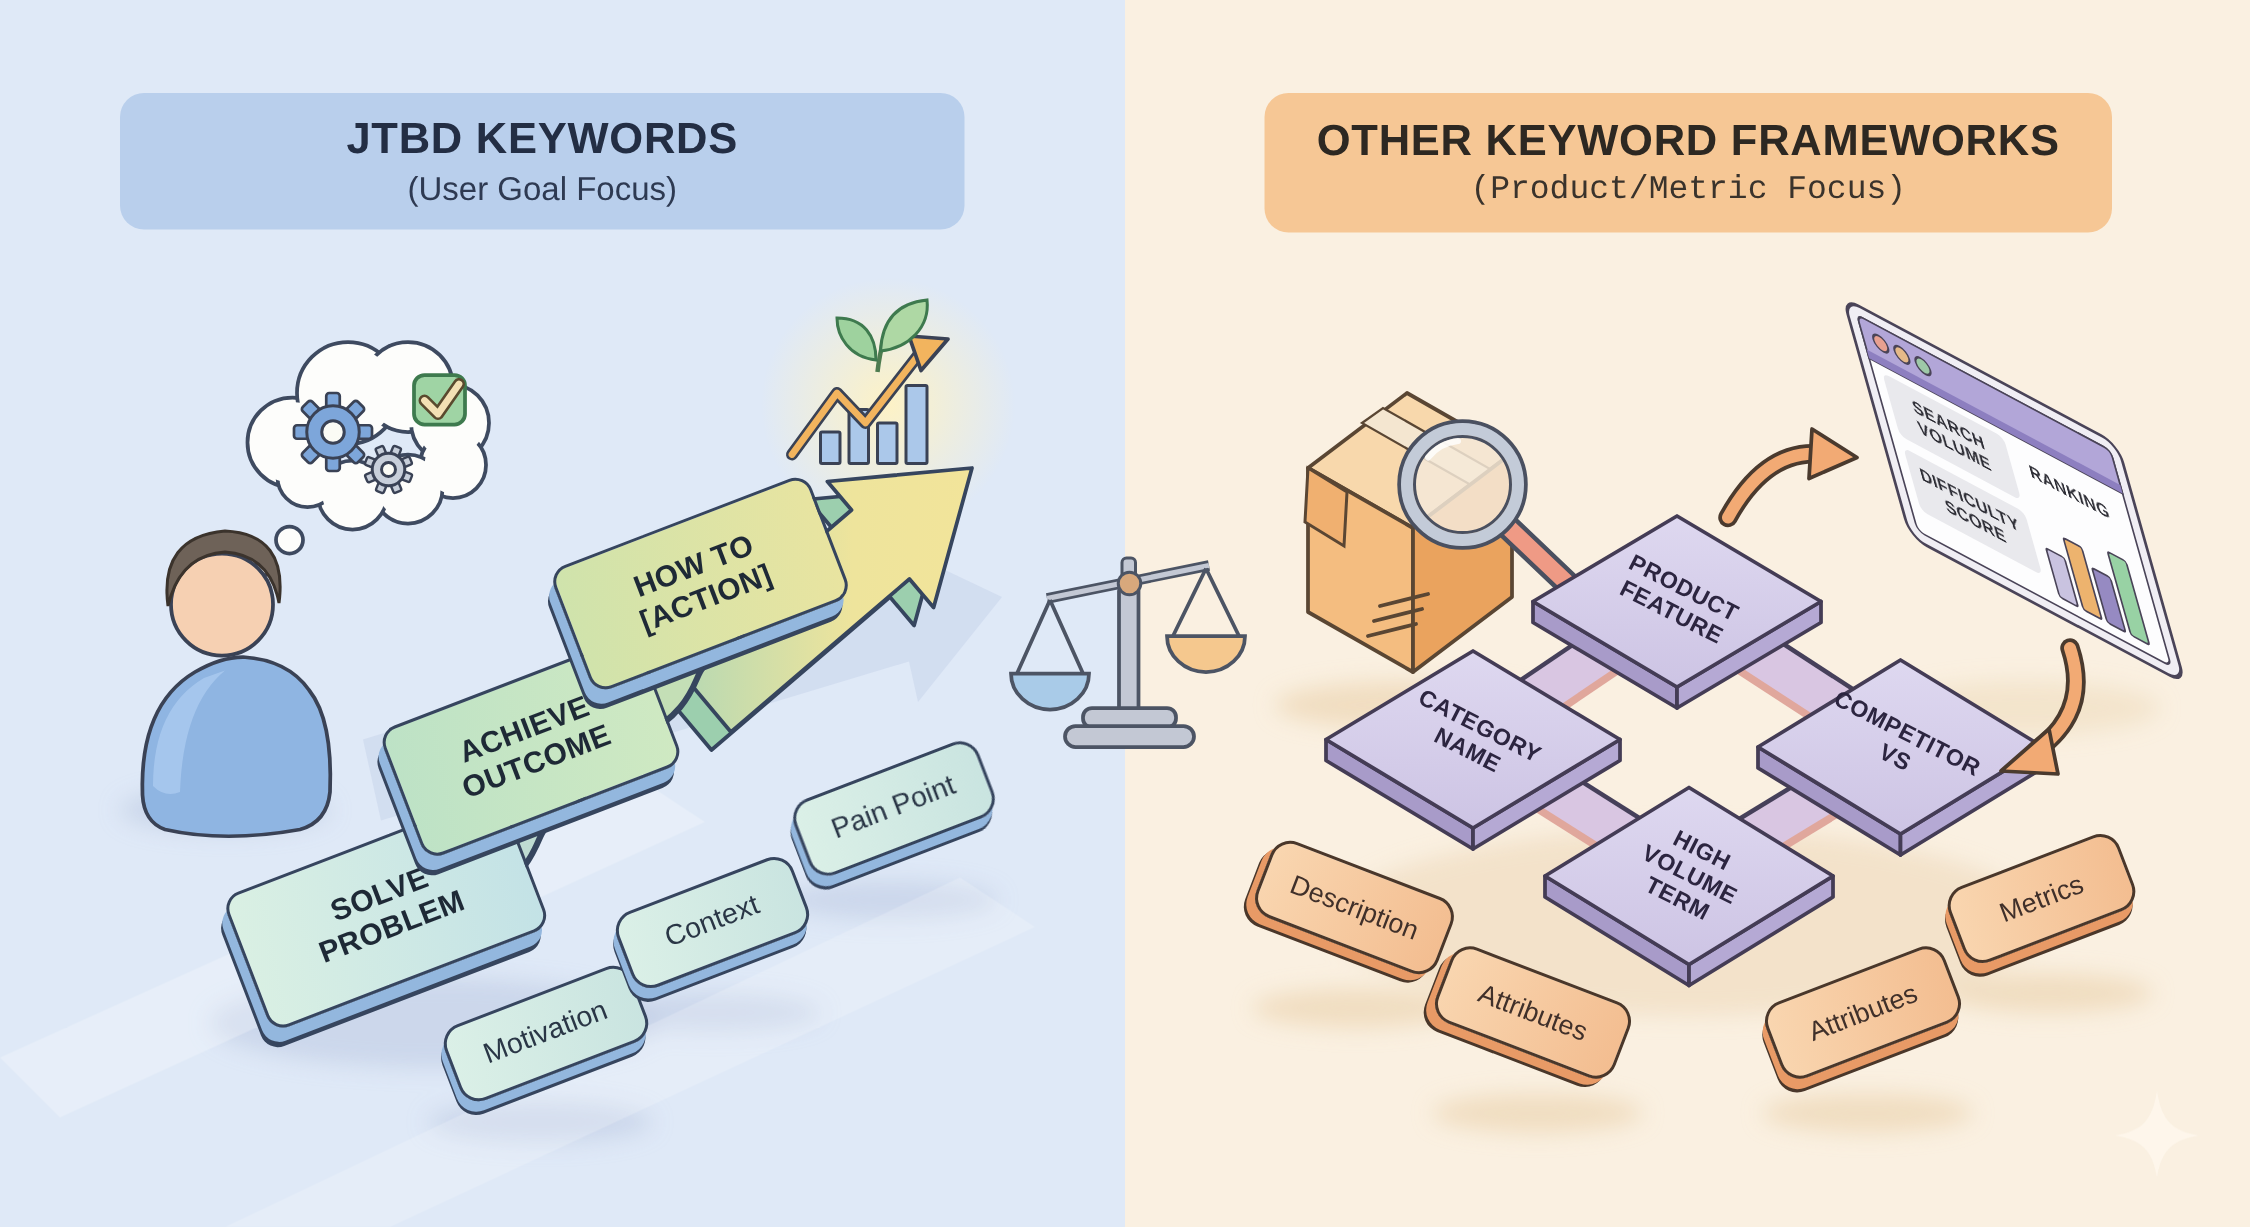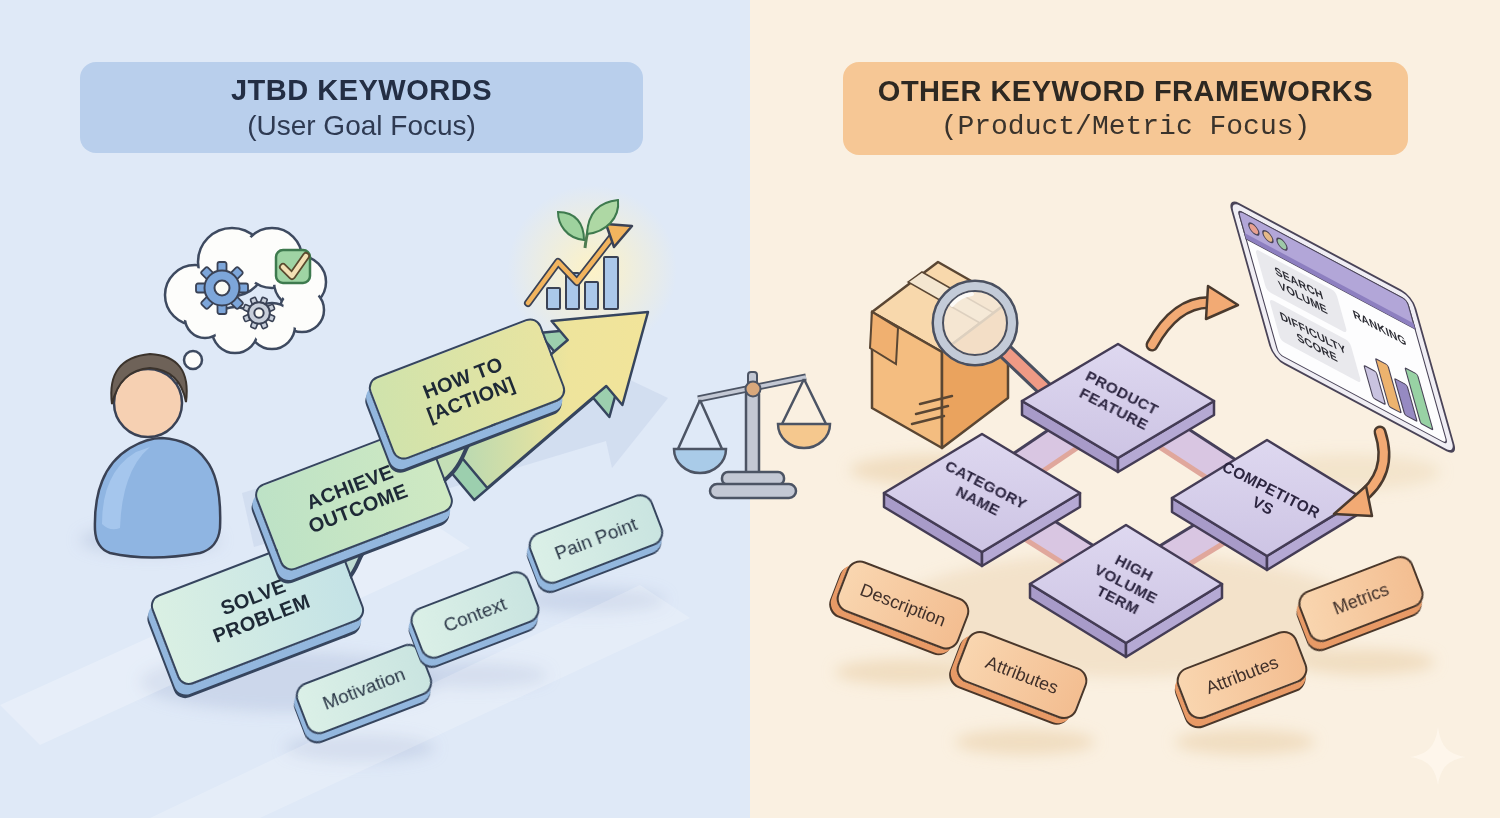--- a/index.html
+++ b/index.html
@@ -9,21 +9,21 @@
   .bg-left{left:0;width:750px;background:#dfe9f7;}
   .bg-right{left:750px;width:750px;background:#faf0e1;}
   svg.art{position:absolute;left:0;top:0;}
 
   
   .hdr{position:absolute;border-radius:16px;display:flex;flex-direction:column;
        align-items:center;justify-content:center;text-align:center;}
   .hdr-left{left:80px;top:62px;width:563px;height:91px;background:#b9cfec;}
   .hdr-right{left:843px;top:62px;width:565px;height:93px;background:#f6c795;align-items:center;}
   .hdr .t{font-size:29px;font-weight:800;letter-spacing:.5px;color:#232e44;}
-  .hdr .s{font-size:28px;font-weight:400;margin-top:3px;color:#2e3a52;}
+  .hdr .s{font-size:22px;font-weight:400;margin-top:3px;color:#2e3a52;}
   .hdr-right .t{color:#2d2822;}
   .hdr-right .s{color:#3a332c;font-family:Liberation Mono, monospace;}
 
   
   .step{position:absolute;border:2.5px solid #36455e;border-radius:12px;
         display:flex;align-items:center;justify-content:center;text-align:center;
         transform:rotate(-21deg);
         box-shadow:-6px 8px 0 #93b7de,-8px 11px 0 #36455e;}
   .step .lbl{width:118px;font-size:20px;font-weight:800;line-height:1.15;
         letter-spacing:.3px;color:#1e2936;}

